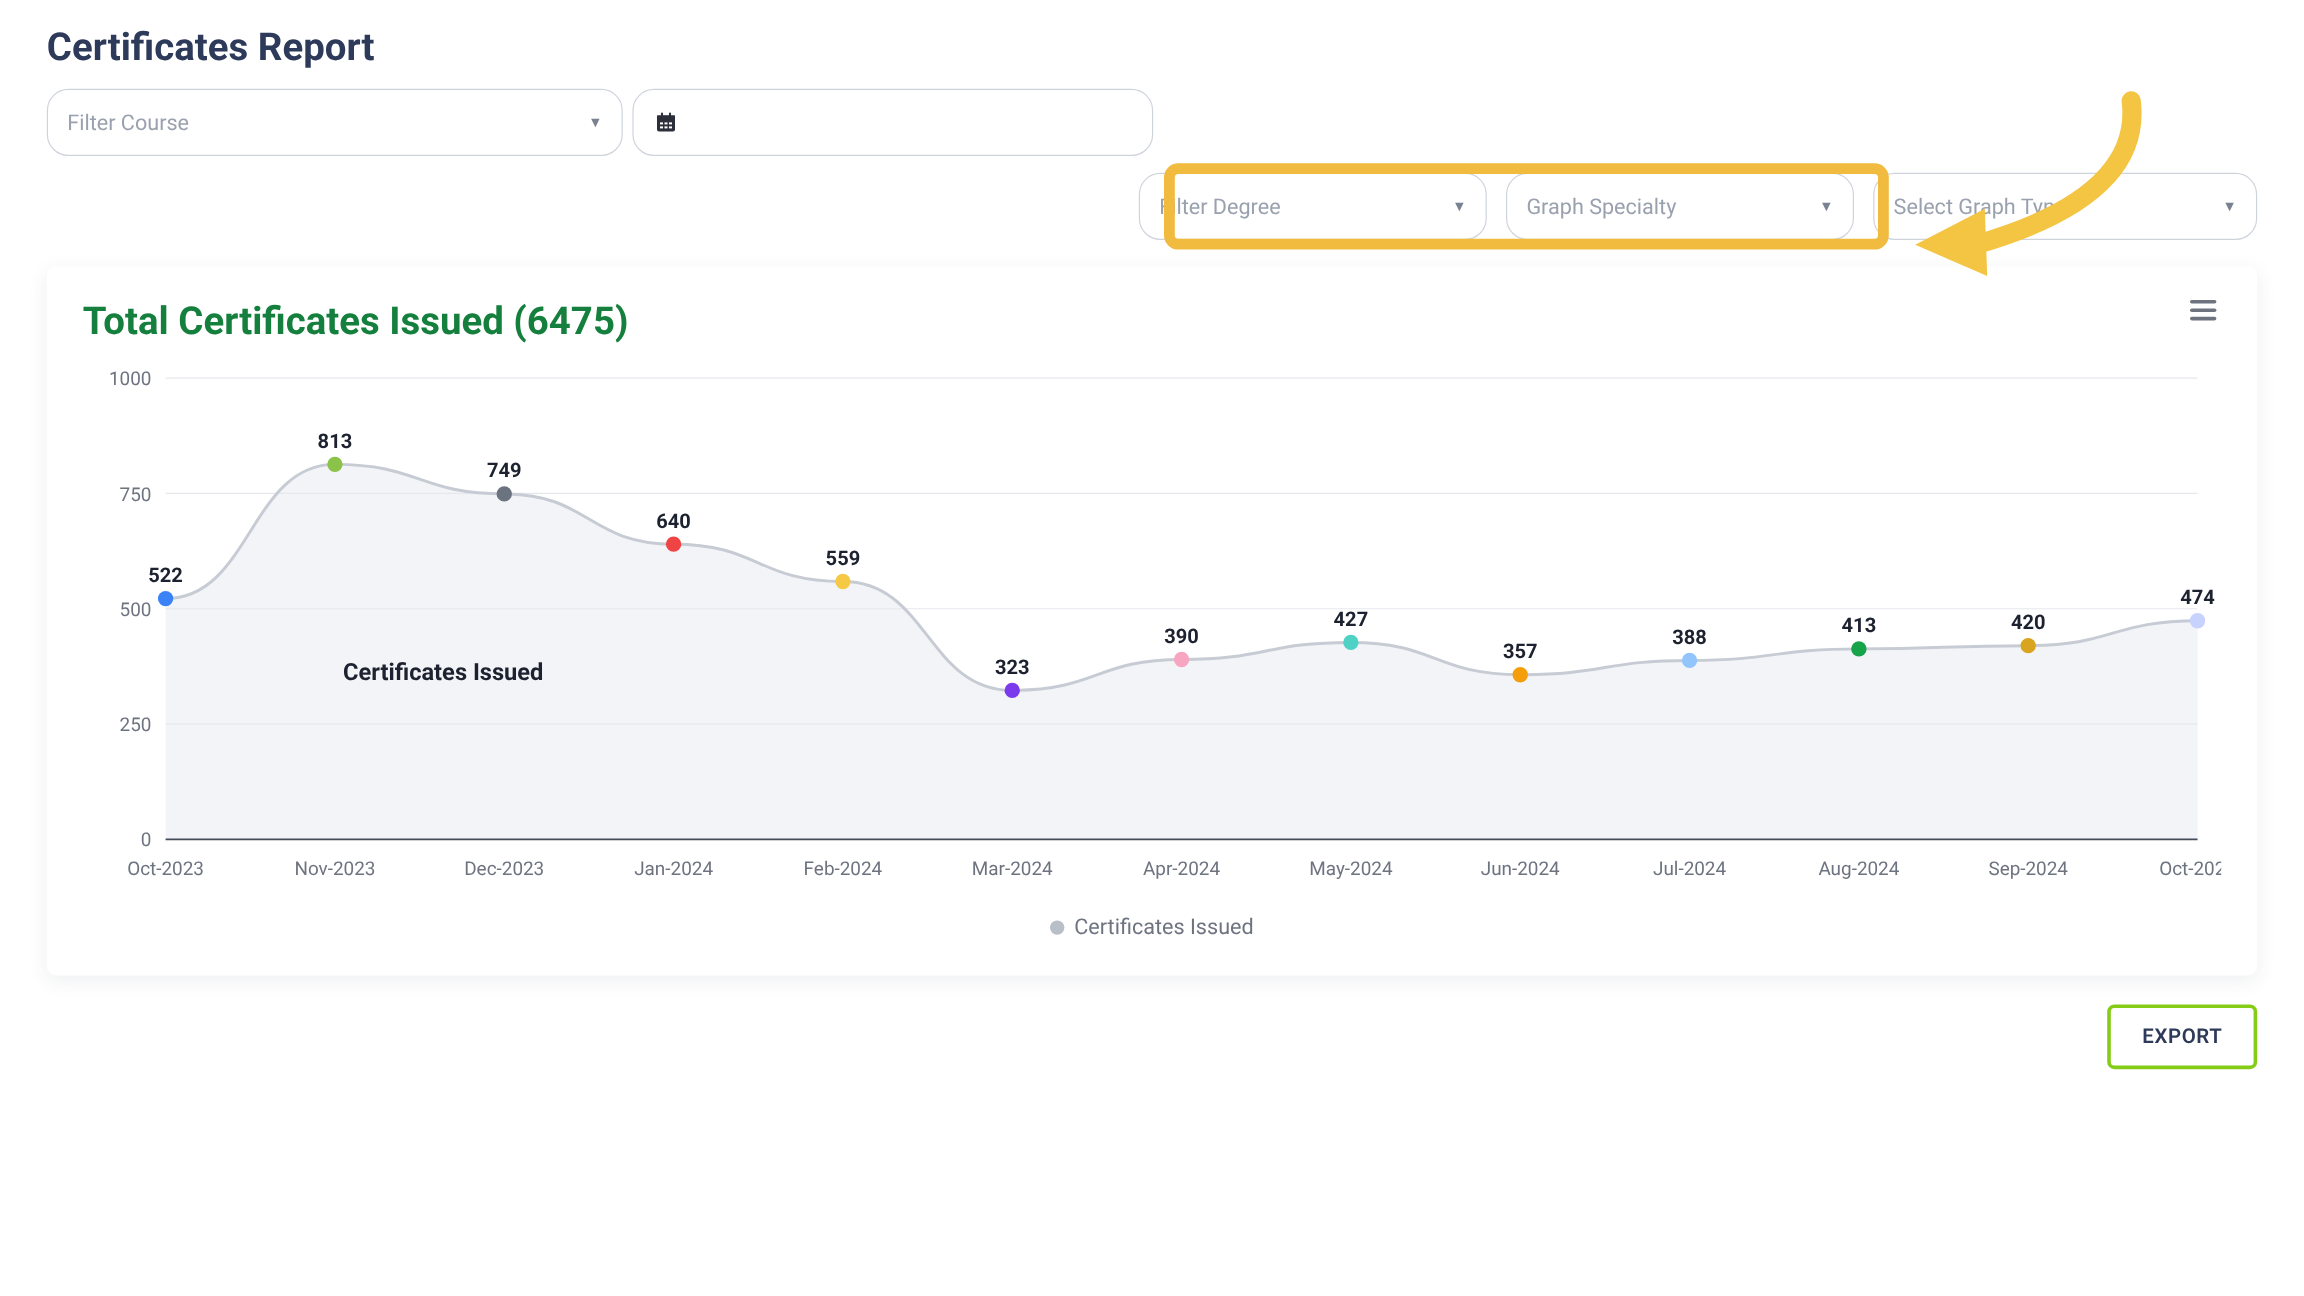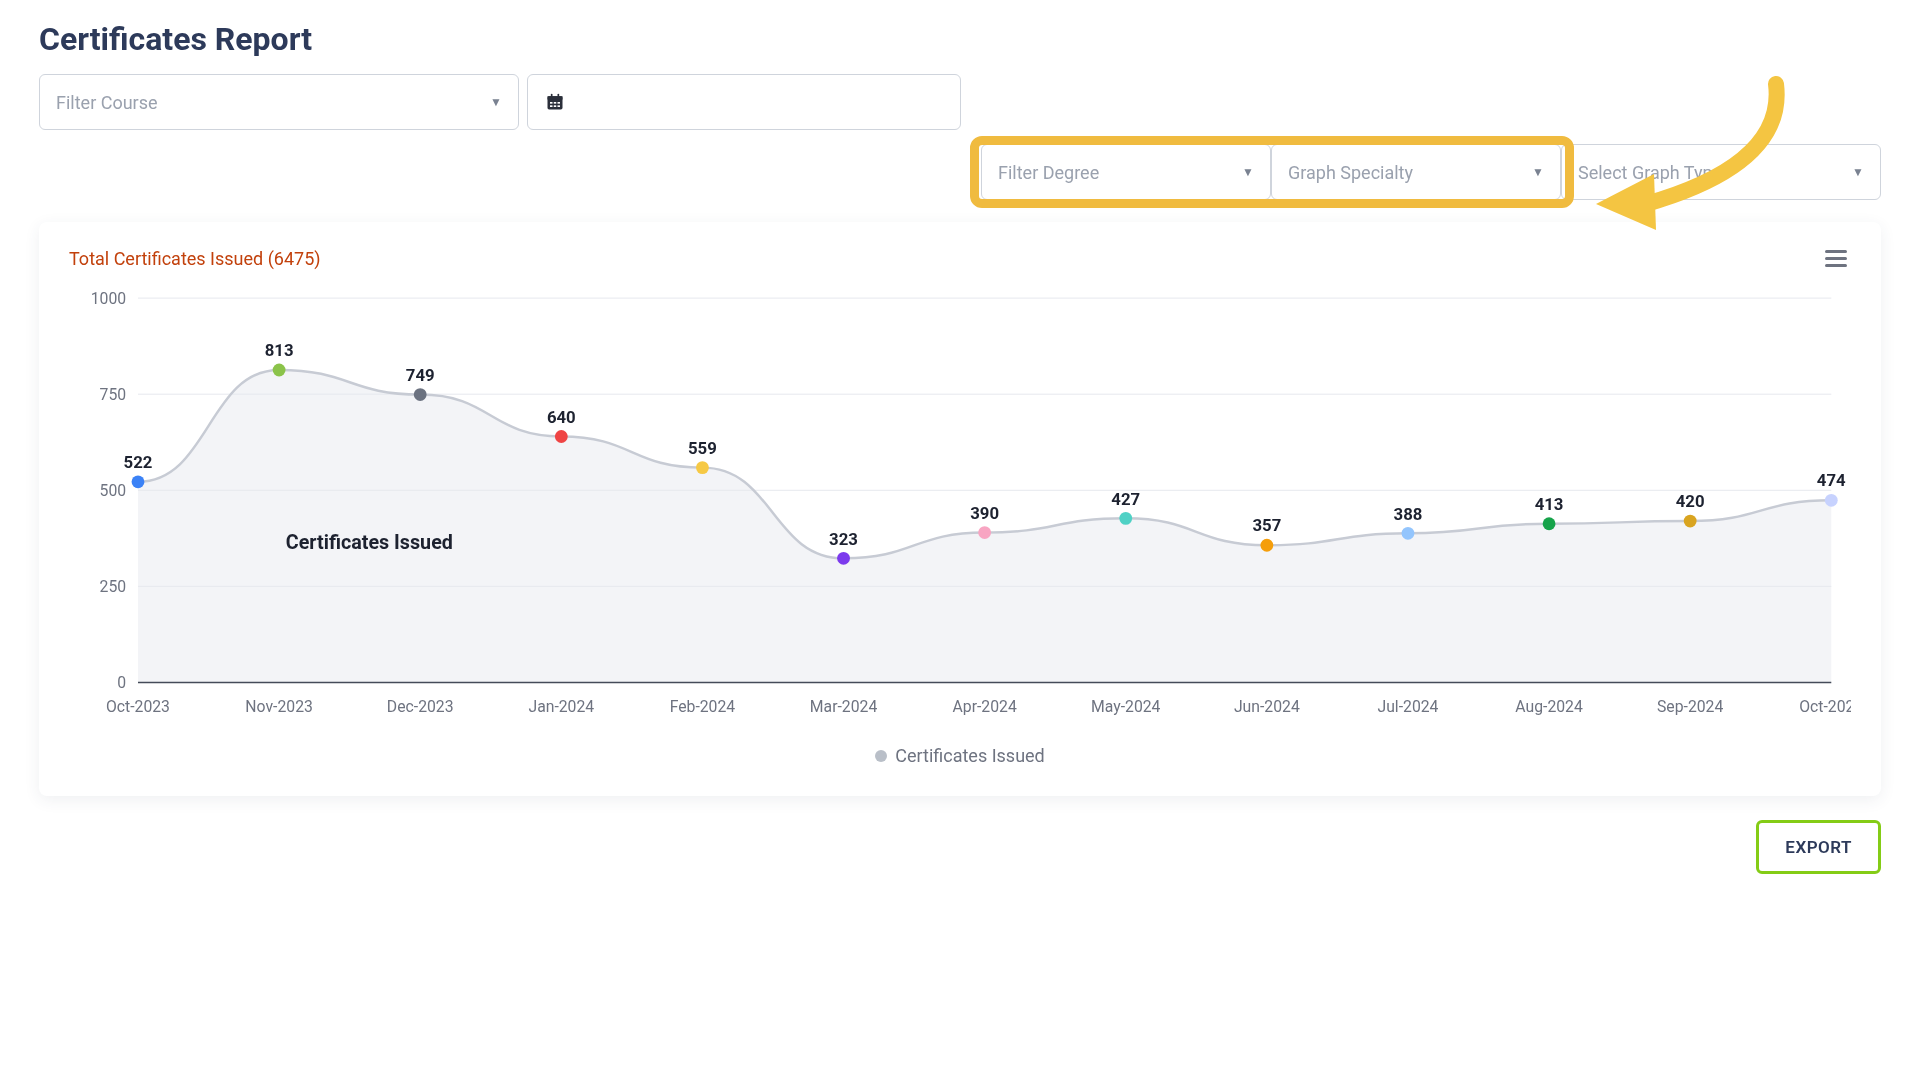--- a/index.html
+++ b/index.html
@@ -1,31 +1,31 @@
 <!DOCTYPE html>
 <html><head>
 <meta charset="utf-8">
 <style>
 *{box-sizing:border-box;margin:0;padding:0;font-family:-apple-system,BlinkMacSystemFont,"Segoe UI",Roboto,sans-serif}
 body{background:#fff;width:1920px;height:1080px;overflow:hidden;position:relative}
 .page{padding:20px 39px;position:relative}
 .page-title{font-size:32px;font-weight:700;color:#2d3a5a;margin-bottom:16px}
 .filter-row-1{display:flex;gap:8px;margin-bottom:14px}
-.filter-row-2{display:flex;gap:0;justify-content:flex-end;margin-bottom:22px;position:relative}
-.select{height:56px;border:1px solid #cfd4dc;border-radius:6px;background:#fff;display:flex;align-items:center;padding:0 16px;color:#9aa1ae;font-size:18px;cursor:pointer;position:relative}
+.filter-row-2{display:flex;gap:16px;justify-content:flex-end;margin-bottom:22px;position:relative}
+.select{height:56px;border:1px solid #cfd4dc;border-radius:18px;background:#fff;display:flex;align-items:center;padding:0 16px;color:#9aa1ae;font-size:18px;cursor:pointer;position:relative}
 .select .caret{margin-left:auto;font-size:12px;color:#7a8291}
 .sel-course{width:480px}
 .sel-date{width:434px;display:flex;align-items:center}
 .sel-date .cal-icon{width:22px;height:20px;color:#2b2f3a}
 .sel-mid{width:290px}
 .sel-graph{width:320px}
 .highlight-box{position:absolute;border:9px solid #f0bb3f;border-radius:12px;pointer-events:none}
 .arrow{position:absolute;pointer-events:none}
 .card{background:#fff;border-radius:8px;box-shadow:0 4px 16px rgba(50,60,90,.08);padding:26px 30px 30px 30px;position:relative;margin-top:4px}
-.card-title{font-size:18px;font-weight:400;color:#c2410c;margin-bottom:6px}
+.card-title{font-size:32px;font-weight:700;color:#15803d;margin-bottom:6px}
 .hamburger{position:absolute;top:24px;right:30px;display:flex;flex-direction:column;gap:4px;cursor:pointer;padding:4px}
 .hamburger span{display:block;width:22px;height:3px;background:#6e7380;border-radius:2px}
 .chart-wrap{position:relative;width:100%;height:470px;margin-top:6px}
 .chart-svg{width:100%;height:100%}
 .legend{display:flex;justify-content:center;align-items:center;gap:8px;color:#6e7380;font-size:18px}
 .legend .dot{width:12px;height:12px;border-radius:50%;background:#b9bfc8;display:inline-block}
 .export-row{display:flex;justify-content:flex-end;margin-top:24px}
 .export-btn{border:3px solid #84cc16;border-radius:6px;background:#fff;padding:14px 26px;font-size:17px;font-weight:600;color:#2d3a5a;letter-spacing:.5px;cursor:pointer}
 .tick-text{fill:#6e7380;font-size:16px}
 .data-label{fill:#1d2230;font-size:17px;font-weight:700;text-anchor:middle}

